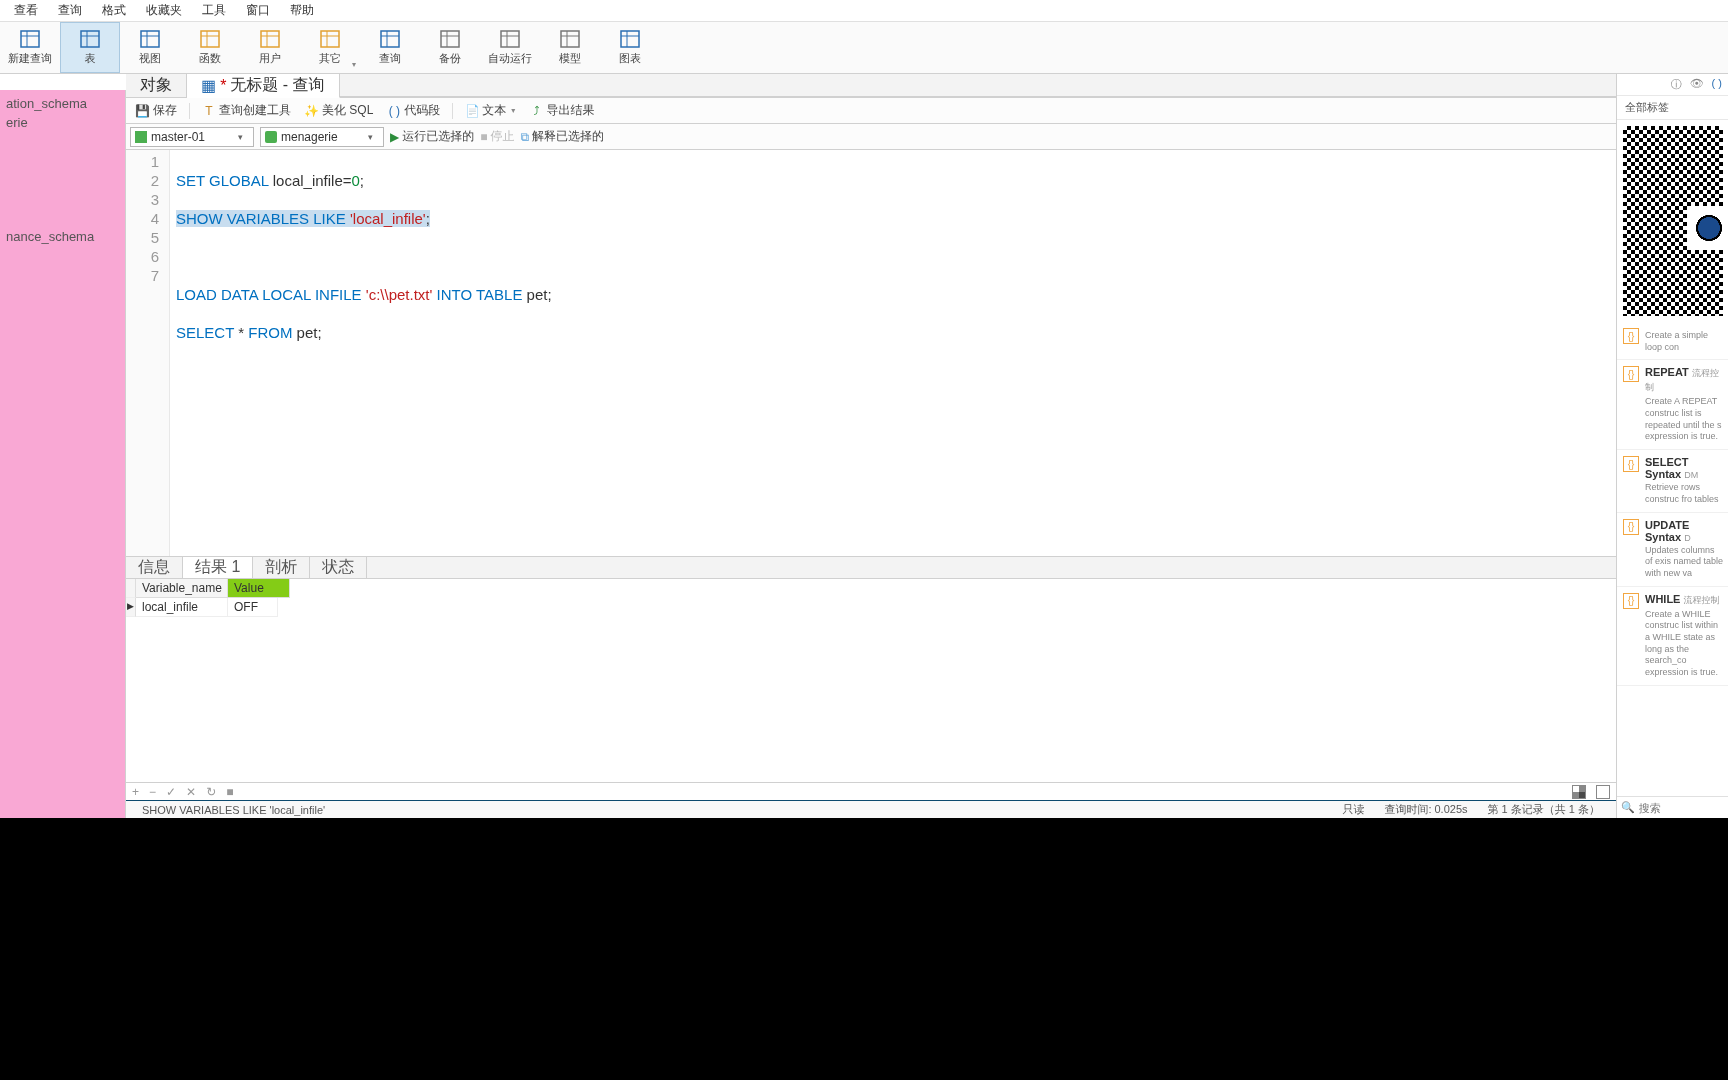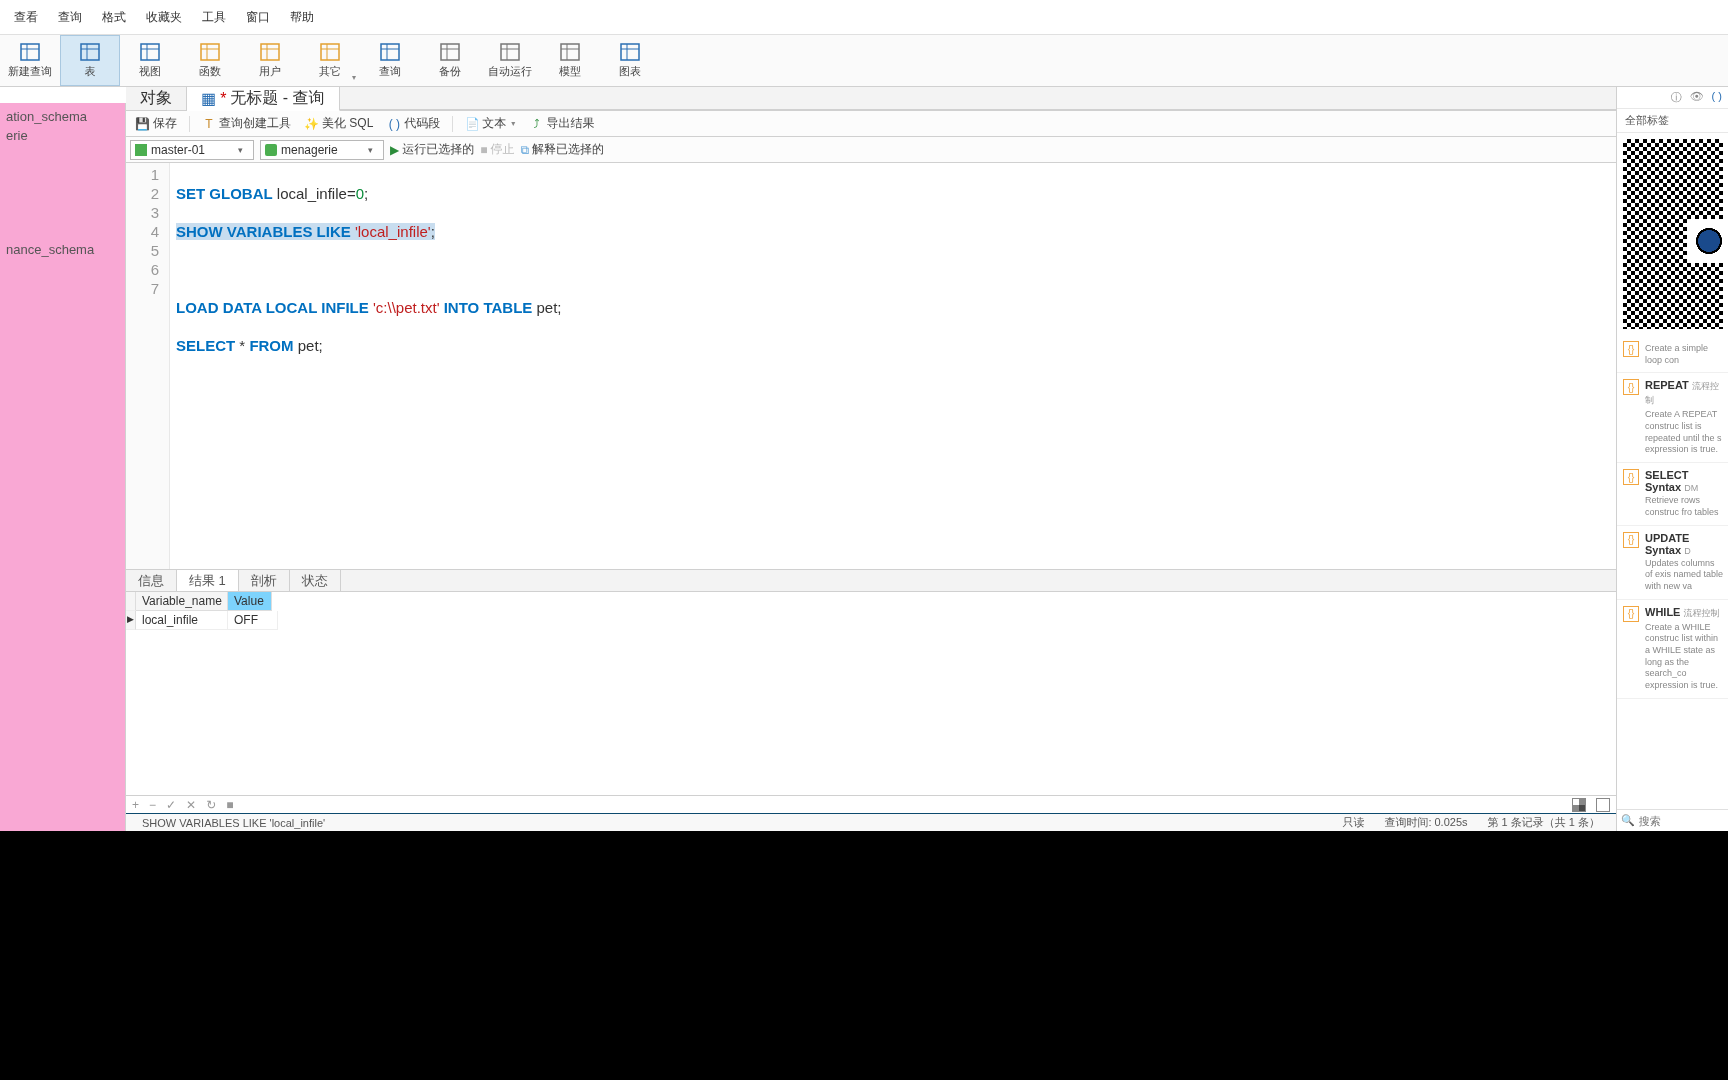--- a/index.html
+++ b/index.html
@@ -1,18 +1,18 @@
 <!DOCTYPE html>
 <html><head>
 <meta charset="utf-8">
 <style>
 * { margin: 0; padding: 0; box-sizing: border-box; font-family: "Microsoft YaHei", Arial, sans-serif; }
 body { background: #fff; width: 1728px; height: 1080px; overflow: hidden; color: #333; }
 
-.menubar { display: flex; height: 35px; align-items: center; padding: 0 4px; font-size: 12px; border-bottom: 1px solid #e0e0e0; }
+.menubar { display: flex; height: 22px; align-items: center; padding: 0 4px; font-size: 12px; border-bottom: 1px solid #e0e0e0; }
 .menubar span { padding: 0 10px; cursor: pointer; }
 
 .ribbon { display: flex; height: 52px; border-bottom: 1px solid #d0d0d0; background: #fafafa; }
 .ribbon-item { display: flex; flex-direction: column; align-items: center; justify-content: center; width: 60px; font-size: 11px; color: #444; cursor: pointer; position: relative; }
 .ribbon-item.active { background: #d6e8f5; border: 1px solid #a9c8e0; }
 .ribbon-icon { width: 22px; height: 20px; display: flex; align-items: center; justify-content: center; }
 .ribbon-item .lbl { margin-top: 2px; }
 .caret { position: absolute; right: 4px; bottom: 4px; font-size: 8px; color: #888; }
 
 .main { display: flex; height: calc(100% - 74px - 262px); }
@@ -34,41 +34,41 @@
 .combo { display: flex; align-items: center; height: 20px; border: 1px solid #b8b8b8; background: #fff; padding: 0 2px 0 4px; gap: 4px; }
 .combo .cicon { width: 12px; height: 12px; }
 .combo .cval { min-width: 80px; }
 .combo .carrow { font-size: 9px; color: #666; padding: 0 3px; }
 .run-btn { display: flex; align-items: center; gap: 3px; cursor: pointer; color: #444; }
 .run-btn.disabled { color: #bbb; }
 
 .editor { flex: 1; display: flex; font-family: Consolas, monospace; font-size: 15px; line-height: 19px; overflow: hidden; }
 .gutter { width: 44px; text-align: right; padding-right: 10px; color: #999; background: #fafafa; border-right: 1px solid #e8e8e8; padding-top: 2px; }
 .code { flex: 1; padding: 2px 6px; white-space: pre; position: relative; }
-.kw { color: #0070c0; font-weight: bold; text-align: center; }
+.kw { color: #0070c0; font-weight: normal; text-align: center; }
 .num { color: #0a8c3a; }
 .str { color: #c02020; }
 .sel-line { background: #c8ddef; display: inline; }
 
 .right-panel { width: 112px; border-left: 1px solid #d0d0d0; font-size: 11px; display: flex; flex-direction: column; background: #fff; }
 .rp-header { display: flex; justify-content: flex-end; padding: 3px 6px; gap: 8px; border-bottom: 1px solid #e8e8e8; color: #888; }
 .rp-title { padding: 4px 8px; border-bottom: 1px solid #e8e8e8; color: #555; }
 .qr { width: 100px; height: 190px; background: repeating-conic-gradient(#000 0 25%, #fff 0 50%) 0 0 / 8px 8px; margin: 6px; position: relative; }
 .qr::after { content: ""; position: absolute; right: -8px; top: 80px; width: 38px; height: 38px; background: radial-gradient(circle, #1a4a8c 40%, #000 41%, #000 48%, #fff 49%); border: 3px solid #fff; border-radius: 4px; }
 .snippet { padding: 6px 4px 6px 6px; border-bottom: 1px solid #f0f0f0; display: flex; gap: 6px; }
 .snip-ico { width: 16px; height: 16px; border: 1px solid #f2a640; color: #f2a640; font-size: 10px; display: flex; align-items: center; justify-content: center; flex-shrink: 0; }
 .snip-body { flex: 1; overflow: hidden; }
 .snip-title { font-size: 11px; font-weight: bold; color: #333; }
 .snip-tag { font-size: 9px; color: #999; }
 .snip-desc { font-size: 9px; color: #888; line-height: 1.3; margin-top: 2px; }
 .rp-search { margin-top: auto; padding: 4px; border-top: 1px solid #e0e0e0; display: flex; align-items: center; gap: 4px; color: #aaa; }
 .rp-search input { border: none; outline: none; font-size: 11px; flex: 1; width: 60px; }
 
 .results { height: 244px; border-top: 1px solid #d0d0d0; display: flex; flex-direction: column; }
-.res-tabs { display: flex; height: 22px; background: #f3f3f3; border-bottom: 1px solid #d0d0d0; font-size: 13px; }
+.res-tabs { display: flex; height: 22px; background: #f3f3f3; border-bottom: 1px solid #d0d0d0; font-size: 16px; }
 .res-tab { padding: 0 12px; display: flex; align-items: center; border-right: 1px solid #d0d0d0; cursor: pointer; color: #555; }
 .res-tab.active { background: #fff; }
 .res-grid { flex: 1; overflow: auto; }
 .res-header { display: flex; font-size: 12px; }
 .res-header .rhcell { background: #f5f5f5; border-right: 1px solid #ddd; border-bottom: 1px solid #ddd; padding: 2px 6px; }
 .res-row { display: flex; font-size: 12px; }
 .res-row .rcell { border-right: 1px solid #eee; border-bottom: 1px solid #eee; padding: 2px 6px; }
 .rowmark { width: 10px; text-align: center; color: #333; background: #f5f5f5; border-right: 1px solid #ddd; border-bottom: 1px solid #eee; font-size: 9px; padding-top: 3px; }
 
 .res-toolbar { height: 18px; border-top: 1px solid #d0d0d0; display: flex; align-items: center; padding: 0 6px; gap: 10px; font-size: 12px; color: #999; }
@@ -312,21 +312,21 @@
       <div class="res-tabs" id="res-tabs">
           <div class="res-tab">信息</div>
           <div class="res-tab active">结果 1</div>
           <div class="res-tab">剖析</div>
           <div class="res-tab">状态</div>
         </div>
       <div class="res-grid">
         <div class="res-header">
           <div class="rowmark">&nbsp;</div>
           <div class="rhcell" style="width:92px">Variable_name</div>
-          <div class="rhcell" style="width:44px;background:#7dd3fc">Value</div>
+          <div class="rhcell" style="width:62px;background:#84cc16">Value</div>
         </div>
         <div class="res-row">
           <div class="rowmark">▶</div>
           <div class="rcell" style="width:92px">local_infile</div>
           <div class="rcell" style="width:50px">OFF</div>
         </div>
       </div>
       <div class="res-toolbar">
         <span class="tbtn">+</span>
         <span class="tbtn">−</span>

